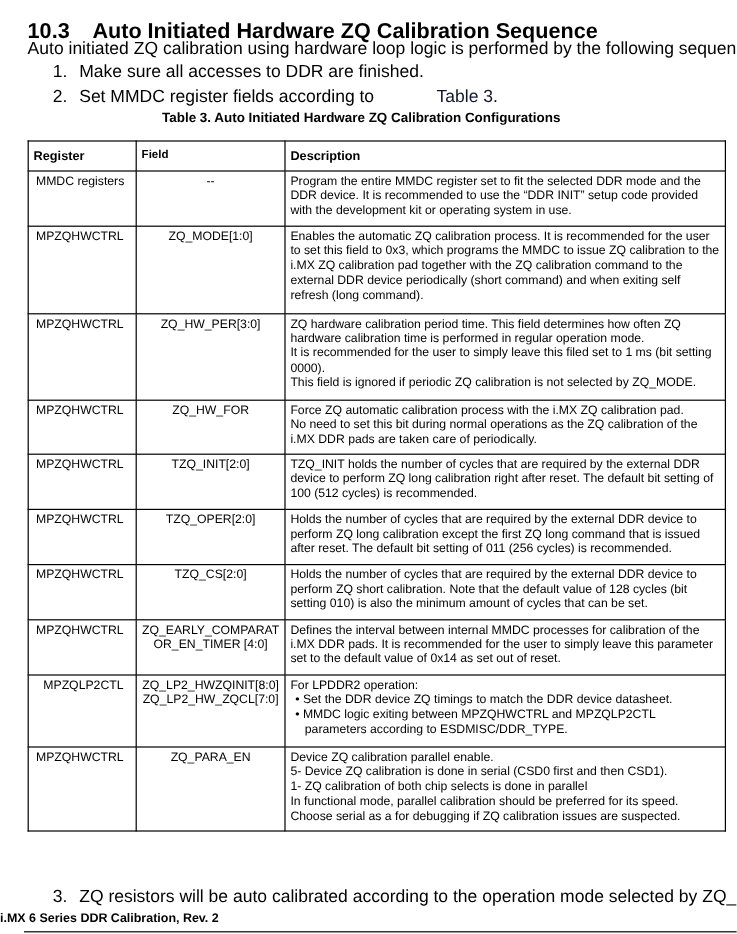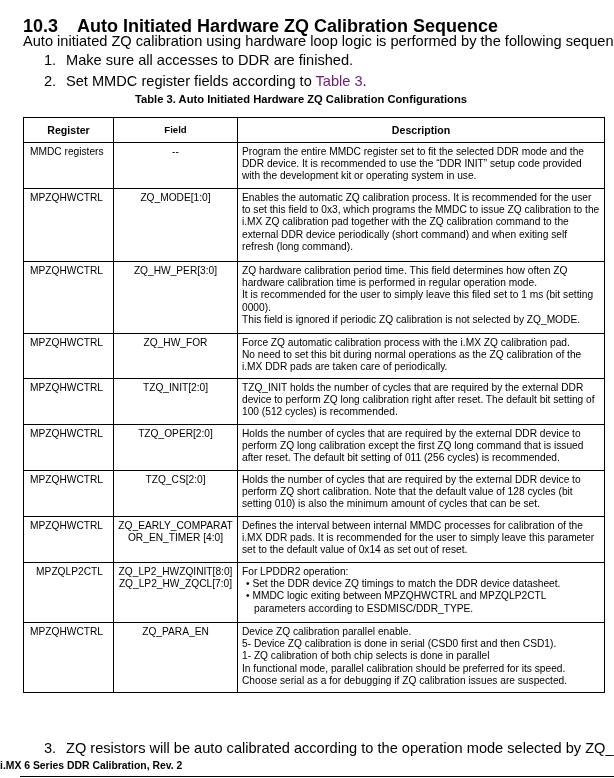--- a/index.html
+++ b/index.html
@@ -7,32 +7,32 @@
   .heading {
     position: absolute; left: 23px; top: 16px;
     font-family: "Liberation Sans", sans-serif; font-weight: bold; font-size: 18px;
     white-space: nowrap;
   }
   .heading .num { display: inline-block; width: 54px; }
   .serif { font-family: Liberation Sans, sans-serif; font-size: 14.6px; white-space: nowrap; }
   .intro { position: absolute; left: 23px; top: 33px; }
   .step { position: absolute; left: 44px; }
   .step .n { display: inline-block; width: 22px; }
-  .link { color: #701a75; }
+  .link { color: #0f172a; margin-left: 48px; }
   .caption {
     position: absolute; left: 0; width: 602px; top: 93px; text-align: center;
     font-family: "Liberation Sans", sans-serif; font-weight: bold; font-size: 11.2px;
   }
   table.cfg {
     position: absolute; left: 23px; top: 117px; width: 582px;
     border-collapse: collapse; table-layout: fixed;
     font-family: "Liberation Sans", sans-serif; font-size: 10.2px; line-height: 12.2px;
   }
   table.cfg th, table.cfg td { border: 1.5px solid #000; vertical-align: top; padding: 3px 4px 3px 4px; }
-  table.cfg th { font-weight: bold; font-size: 10.6px; height: 18px; vertical-align: middle; text-align: center; }
+  table.cfg th { font-weight: bold; font-size: 10.6px; height: 18px; vertical-align: middle; text-align: left; }
   table.cfg td.reg { text-align: left; padding-left: 6px; }
   table.cfg td.fld { text-align: center; }
   table.cfg td.desc { text-align: left; }
   .col-reg { width: 90px; }
   .col-fld { width: 124px; }
   .line { display: block; }
   .bullet { display: block; padding-left: 12px; text-indent: -8px; }
   .footer {
     position: absolute; left: 0; width: 614px; top: 760px; 
     font-family: "Liberation Sans", sans-serif; font-weight: bold; font-size: 10.4px;

